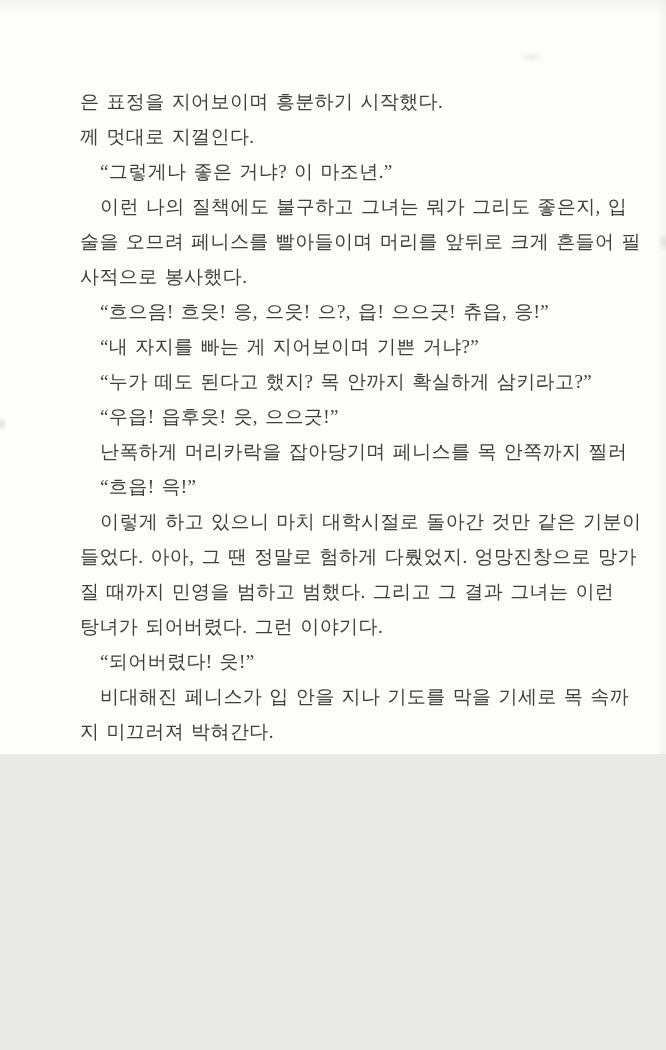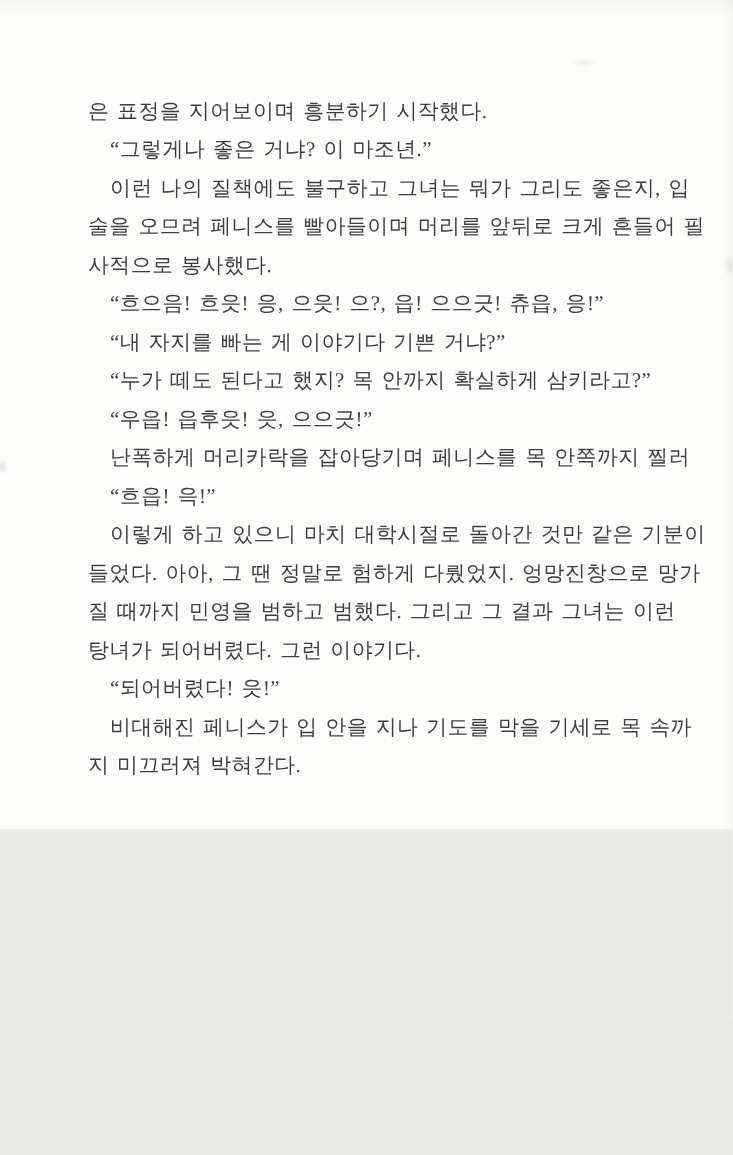--- a/index.html
+++ b/index.html
@@ -70,26 +70,27 @@
     top: -1px;
   }
 </style>
 </head>
 <body>
 
 <div class="page">
 
   <div class="text-block">
     <p class="line">은 표정을 지어보이며 흥분하기 시작했다.</p>
+    <p class="line">께 멋대로 지껄인다.</p>
     <p class="line indent">“그렇게나 좋은 거냐? 이 마조년.”</p>
     <p class="line indent fill">이런 나의 질책에도 불구하고 그녀는 뭐가 그리도 좋은지, 입</p>
     <p class="line fill">술을 오므려 페니스를 빨아들이며 머리를 앞뒤로 크게 흔들어 필</p>
     <p class="line">사적으로 봉사했다.</p>
     <p class="line indent">“흐으음! 흐읏! 응, 으읏! 으?, 읍! 으으긋! 츄읍, 응!”</p>
-    <p class="line indent">“내 자지를 빠는 게 이야기다 기쁜 거냐?”</p>
+    <p class="line indent">“내 자지를 빠는 게 지어보이며 기쁜 거냐?”</p>
     <p class="line indent">“누가 떼도 된다고 했지? 목 안까지 확실하게 삼키라고?”</p>
     <p class="line indent">“우읍! 읍후읏! 읏, 으으긋!”</p>
     <p class="line indent fill">난폭하게 머리카락을 잡아당기며 페니스를 목 안쪽까지 찔러</p>
     <p class="line indent">“흐읍! 윽!”</p>
     <p class="line indent fill">이렇게 하고 있으니 마치 대학시절로 돌아간 것만 같은 기분이</p>
     <p class="line fill">들었다. 아아, 그 땐 정말로 험하게 다뤘었지. 엉망진창으로 망가</p>
     <p class="line fill">질 때까지 민영을 범하고 범했다. 그리고 그 결과 그녀는 이런</p>
     <p class="line">탕녀가 되어버렸다. 그런 이야기다.</p>
     <p class="line indent">“되어버렸다! 읏!”</p>
     <p class="line indent fill">비대해진 페니스가 입 안을 지나 기도를 막을 기세로 목 속까</p>

